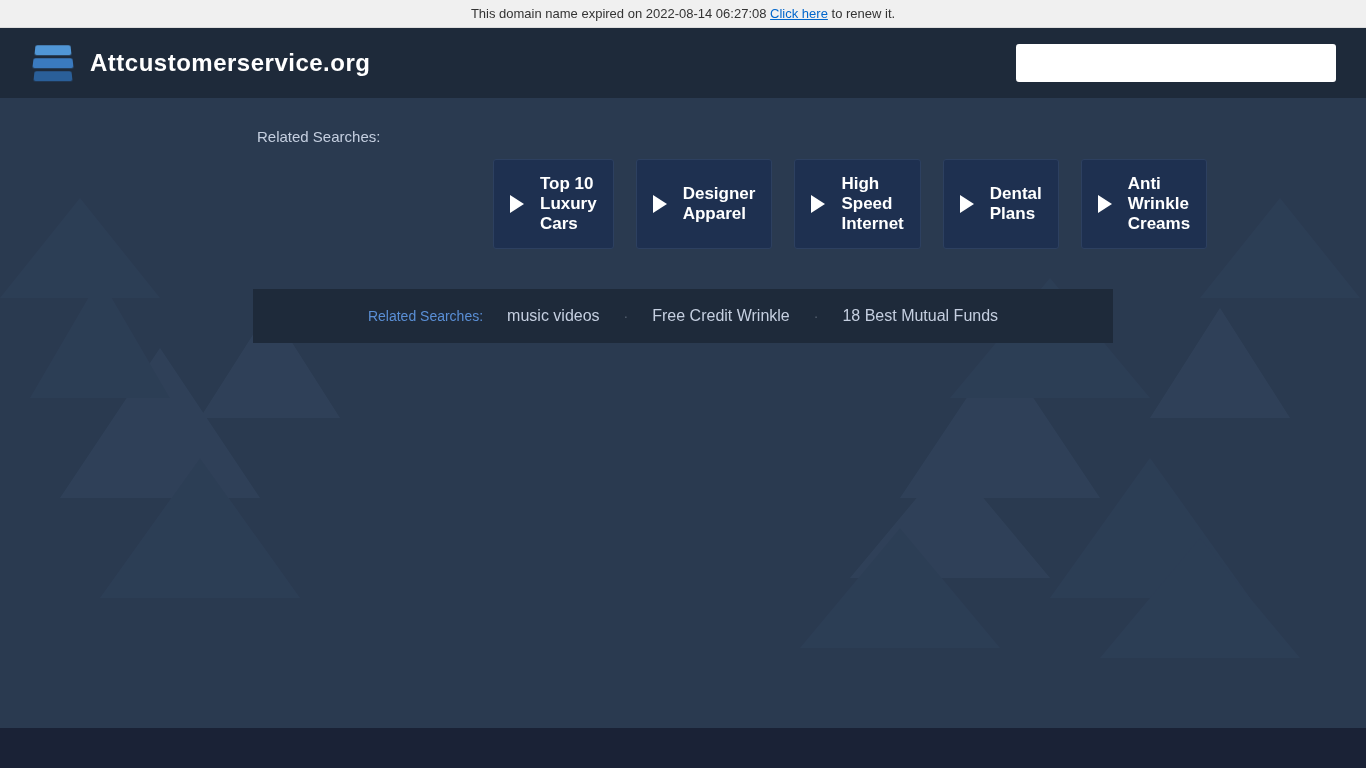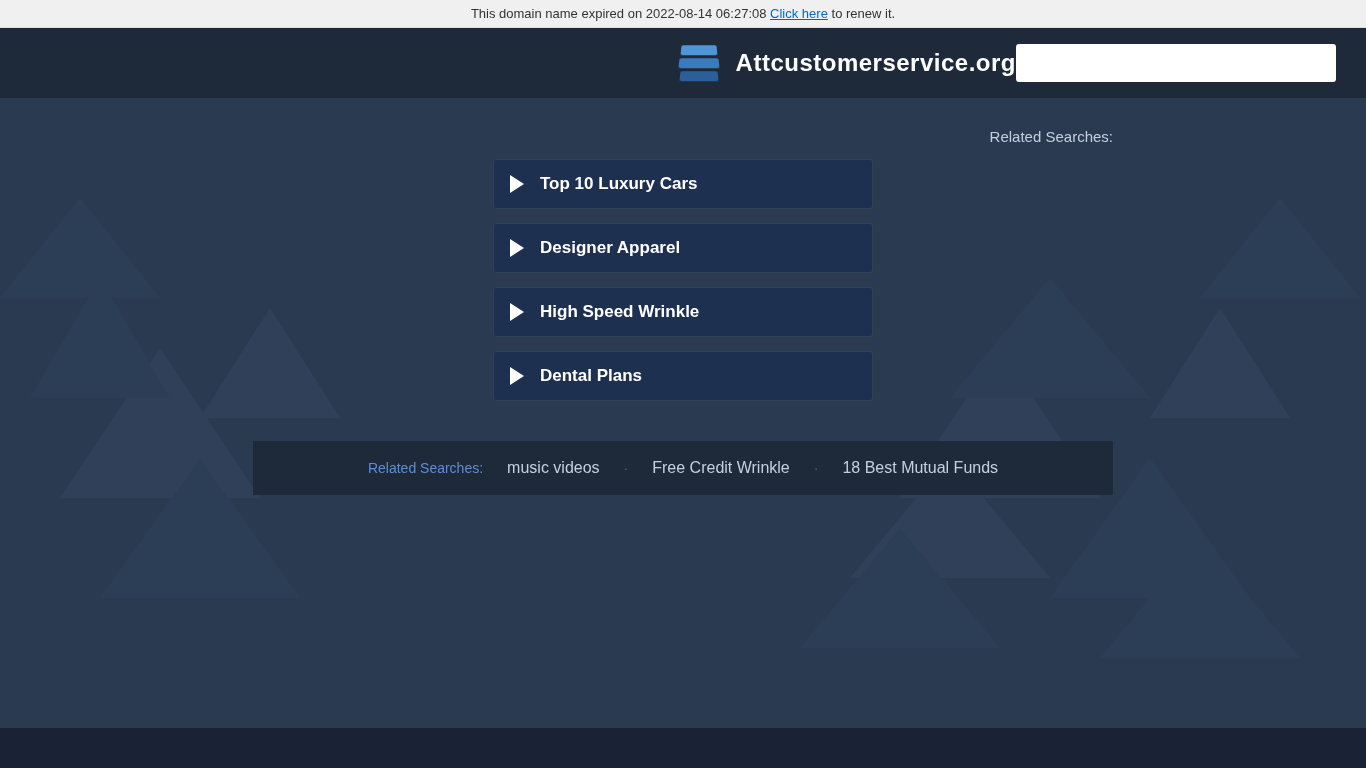--- a/index.html
+++ b/index.html
@@ -24,21 +24,21 @@
       color: #0066cc;
       text-decoration: underline;
     }
 
     
     .header {
       background: #1e2a3a;
       display: flex;
       align-items: center;
       padding: 12px 30px;
-      justify-content: flex-end;
+      justify-content: space-between;
     }
     .header-left {
       display: flex;
       align-items: center;
       gap: 14px;
     }
     .logo-icon {
       width: 46px;
       height: 46px;
       display: flex;
@@ -88,34 +88,32 @@
       pointer-events: none;
       opacity: 0.18;
     }
 
     .content-wrapper {
       position: relative;
       z-index: 1;
       max-width: 900px;
       margin: 0 auto;
       padding: 30px 20px 0;
-      text-align: right;
     }
 
     .related-searches-title {
       color: #c5cfe0;
       font-size: 15px;
       margin-bottom: 14px;
       padding-left: 4px;
     }
 
     .search-items {
       display: flex;
-      flex-direction: column;
-      gap: 14px;
+      gap: 22px;
       width: 380px;
       margin: 0 auto;
     }
 
     .search-item {
       display: flex;
       align-items: center;
       background: #1e3050;
       border: 1px solid #2d4060;
       border-radius: 3px;
@@ -220,28 +218,32 @@
       </a>
 
 
       <a class="search-item" href="#">
         <span class="play-icon"></span>
         <span class="item-label">Designer Apparel</span>
       </a>
 
       <a class="search-item" href="#">
         <span class="play-icon"></span>
-        <span class="item-label">High Speed Wrinkle</span>
+        <span class="item-label">High Speed Internet</span>
       </a>
 
       <a class="search-item" href="#">
         <span class="play-icon"></span>
         <span class="item-label">Dental Plans</span>
       </a>
 
+      <a class="search-item" href="#">
+        <span class="play-icon"></span>
+        <span class="item-label">Anti Wrinkle Creams</span>
+      </a>
 
 
     </div>
 
     <div class="bottom-bar">
       <span class="bottom-title">Related Searches:</span>
       <a class="bottom-link" href="#">music videos</a>
       <span class="bottom-separator">·</span>
       <a class="bottom-link" href="#">Free Credit Wrinkle</a>
       <span class="bottom-separator">·</span>

